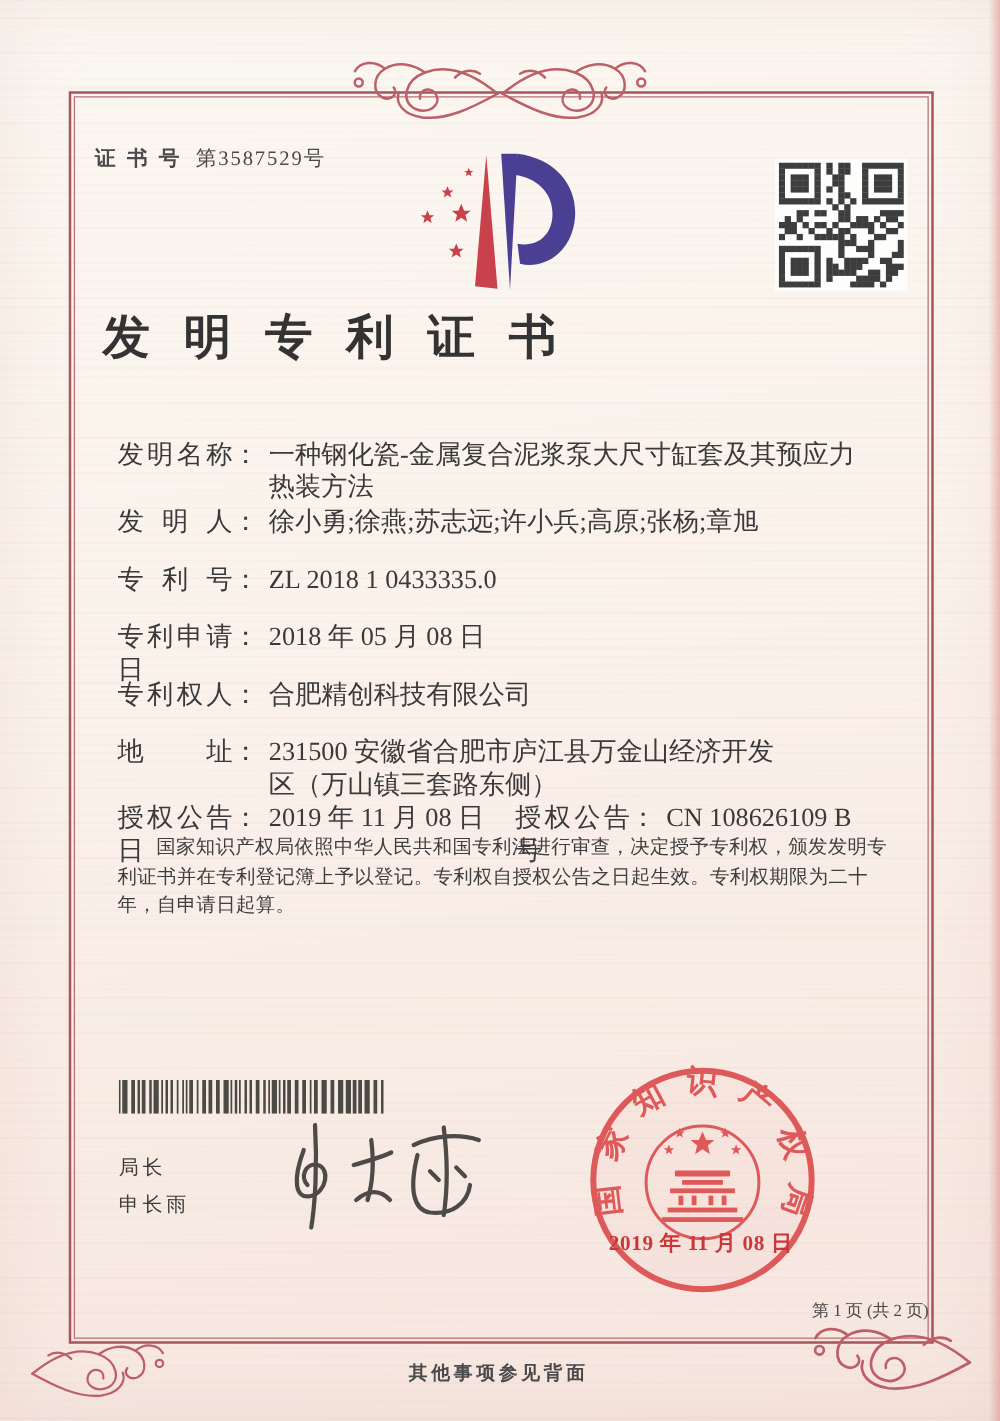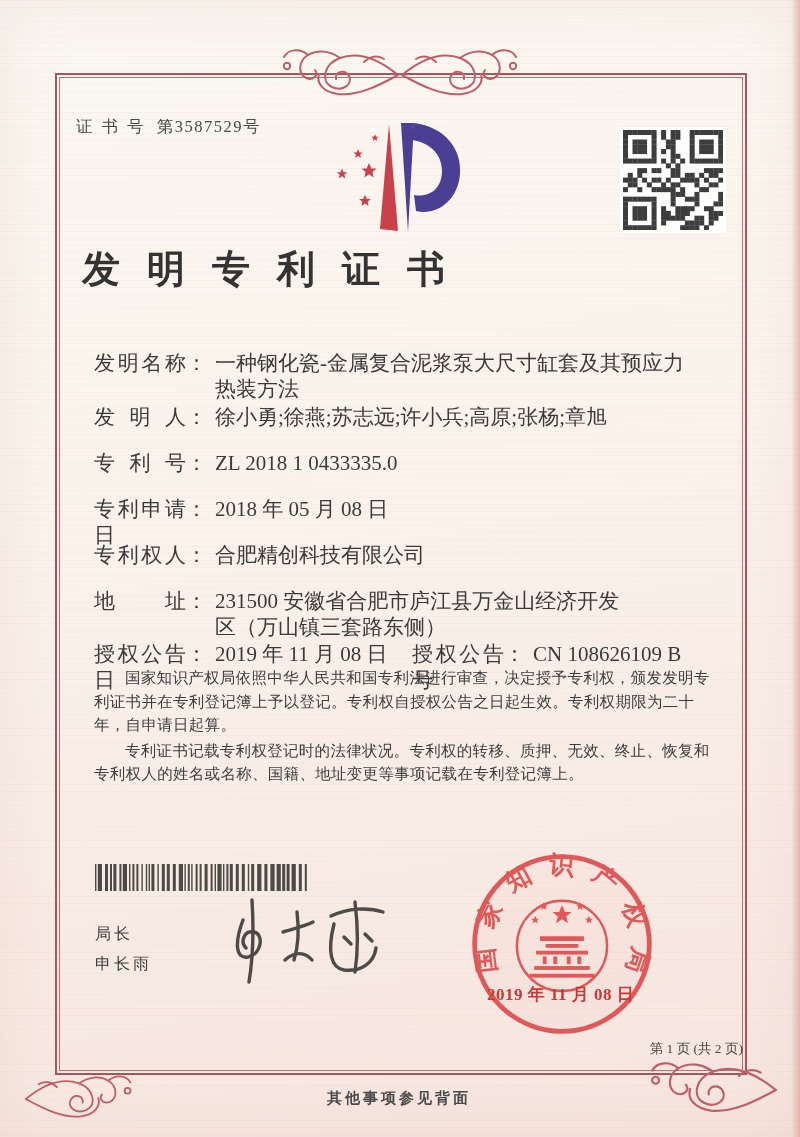--- a/index.html
+++ b/index.html
@@ -11,21 +11,21 @@
   }
   .paper-texture{position:absolute;inset:0;pointer-events:none;
     background:repeating-linear-gradient(180deg,rgba(208,120,110,.045) 0 1px,transparent 1px 7px);}
   .page-edge{position:absolute;right:0;top:0;width:9px;height:100%;
     background:linear-gradient(90deg,rgba(222,140,135,0),rgba(222,140,135,.55));}
   .frame{position:absolute;left:55px;top:73px;width:688px;height:998px;
     border:2.5px solid #a5555b;}
   .frame-inner{position:absolute;inset:2px;border:1px solid #bb7076;}
   .abs{position:absolute;}
   .cert-no{left:76px;top:116px;font-size:16.5px;color:#4a4a4a;}
-  .cert-no .lbl{letter-spacing:9px;}
+  .cert-no .lbl{letter-spacing:9px;font-weight:bold;}
   .cert-no .num{letter-spacing:1.5px;}
   .title{left:55px;width:688px;top:244px;text-align:left;font-size:38px;font-weight:700;
     letter-spacing:27px;text-indent:27px;color:#333;}
   .field{left:94px;width:618px;font-size:21px;line-height:26px;}
   .flabel{display:inline-block;width:92px;text-align:justify;text-align-last:justify;vertical-align:top;}
   .fcolon{vertical-align:top;margin-right:8px;}
   .fvalue{display:inline-block;vertical-align:top;max-width:480px;}
   .fvalue.wrap{width:425px;}
   .grant2{position:absolute;left:318px;top:0;}
   .body-text{left:94px;top:666px;width:616px;font-size:15.5px;line-height:23.5px;color:#3e3e3e;}
@@ -342,21 +342,20 @@
 
   <div class="abs field" style="top:641px">
     <span class="flabel">授权公告日</span><span class="fcolon">：</span><span class="fvalue">2019 年 11 月 08 日</span>
     <span class="grant2">
       <span class="flabel">授权公告号</span><span class="fcolon">：</span><span class="fvalue">CN 108626109 B</span>
     </span>
   </div>
 
   <div class="abs body-text">
     <p>国家知识产权局依照中华人民共和国专利法进行审查，决定授予专利权，颁发发明专利证书并在专利登记簿上予以登记。专利权自授权公告之日起生效。专利权期限为二十年，自申请日起算。</p>
-    <p>专利证书记载专利权登记时的法律状况。专利权的转移、质押、无效、终止、恢复和专利权人的姓名或名称、国籍、地址变更等事项记载在专利登记簿上。</p>
   </div>
 
   <div class="abs barcode">
     <svg viewBox="0 0 215 27" style="width:100%;height:100%;display:block">
         <g fill="#4c4a45">
           <rect x="0.0" y="0" width="1.4" height="27"></rect>
           <rect x="2.8" y="0" width="4.2" height="27"></rect>
           <rect x="10.0" y="0" width="3" height="27"></rect>
           <rect x="15.0" y="0" width="2" height="27"></rect>
           <rect x="18.4" y="0" width="3" height="27"></rect>

